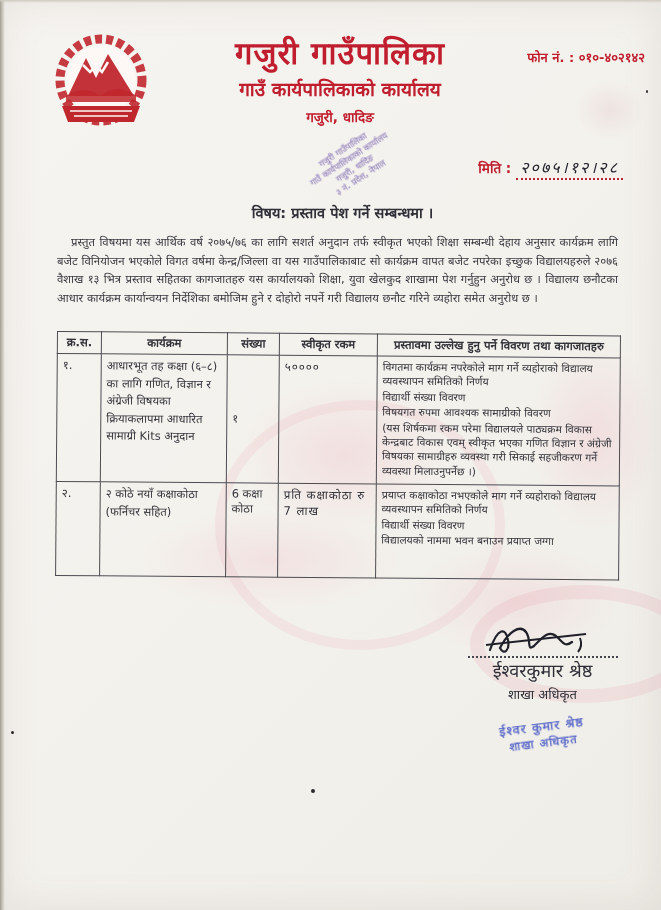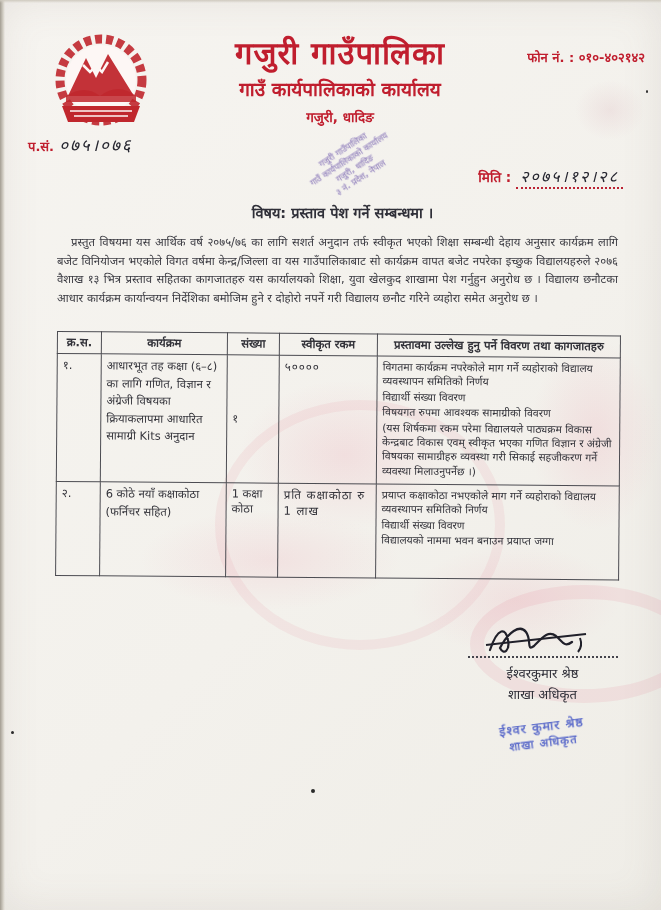--- a/index.html
+++ b/index.html
@@ -18,21 +18,21 @@
   .center-head{position:absolute;left:140px;top:36px;width:400px;text-align:center;}
   .title{font-size:31px;font-weight:bold;color:#c01e2e;letter-spacing:1px;line-height:34px;}
   .subtitle{font-size:19px;font-weight:bold;color:#c01e2e;margin-top:6px;}
   .addr1{font-size:13.5px;font-weight:bold;color:#c01e2e;margin-top:6px;}
   .addr2{font-size:13.5px;font-weight:bold;color:#c01e2e;margin-top:7px;}
   .phone{position:absolute;right:16px;top:46px;text-align:right;color:#c01e2e;
     font-weight:bold;font-size:13px;line-height:23px;}
   .refs{position:absolute;left:28px;top:131px;line-height:28px;}
   .ref-label{color:#c01e2e;font-weight:bold;font-size:13px;}
   .hand{font-style:italic;color:#262630;font-size:17px;letter-spacing:2px;}
-  .date-line{position:absolute;right:38px;top:165px;}
+  .date-line{position:absolute;right:38px;top:156px;}
   .date-label{color:#c01e2e;font-weight:bold;font-size:13.5px;}
   .date-value{font-style:italic;color:#262630;font-size:16px;letter-spacing:2px;
     border-bottom:2px dotted #b23;padding:0 4px 1px 4px;}
   .ink-stamp{position:absolute;left:292px;top:142px;width:120px;text-align:center;
     transform:rotate(-33deg);color:rgba(116,96,175,.62);font-weight:bold;
     font-size:8.5px;line-height:11px;filter:blur(.3px);}
   
   .subject{position:absolute;left:12px;top:202px;width:100%;text-align:center;
     font-size:14.5px;font-weight:bold;color:#2f2f38;}
   
@@ -50,21 +50,21 @@
   .cell-qty{font-size:11.4px;line-height:15px;}
   .qty-mid{vertical-align:middle;}
   .cell-amt{font-size:11.6px;line-height:16px;letter-spacing:1px;}
   .cell-det{font-size:10.6px;line-height:14.4px;letter-spacing:0;}
   .det-line{margin:0 0 1px 0;}
   .row1{height:128px;}.row2{height:94px;}
   
   .sig-block{position:absolute;left:440px;top:618px;width:205px;text-align:center;}
   .sig-svg{display:block;margin:0 auto -6px auto;}
   .sig-dots{width:150px;margin:0 auto;border-bottom:2px dotted #44444c;}
-  .sig-name{font-size:13px;color:#2e2e37;margin-top:6px;}
+  .sig-name{font-size:18px;color:#2e2e37;}
   .sig-title{font-size:13px;color:#2e2e37;margin-top:3px;}
   .stamp-blue{margin-top:16px;transform:rotate(-7deg);color:rgba(66,84,196,.82);
     font-weight:bold;font-size:12.5px;line-height:16px;filter:blur(.35px);letter-spacing:1px;}
   .stamp-blue .l2{font-size:11.5px;}
   
   .blob{position:absolute;pointer-events:none;border-radius:50%;}
   .b1{left:240px;top:380px;width:210px;height:150px;
      background:radial-gradient(closest-side,rgba(233,150,168,.20),rgba(233,150,168,0));}
   .b2{left:530px;top:340px;width:130px;height:190px;
      background:radial-gradient(closest-side,rgba(233,150,168,.20),rgba(233,150,168,0));}
@@ -117,24 +117,20 @@
     <div class="title">गजुरी गाउँपालिका</div>
     <div class="subtitle">गाउँ कार्यपालिकाको कार्यालय</div>
     <div class="addr1">गजुरी, धादिङ</div>
   </div>
 
   <div class="phone">
     <div>फोन नं. : ०१०-४०२१४२</div>
   </div>
 
   <div class="refs">
-    <div>
-      <span class="ref-label">प.सं.</span>
-      <span class="hand">०७५।०७६</span>
-    </div>
   </div>
 
   <div class="date-line">
     <span class="date-label">मिति :</span>
     <span class="date-value">२०७५।१२।२८</span>
   </div>
 
   <div class="ink-stamp">
     <div>गजुरी गाउँपालिका</div>
     <div>गाउँ कार्यपालिकाको कार्यालय</div>
@@ -170,23 +166,23 @@
         <td class="cell-amt">५००००</td>
         <td class="cell-det">
           <div class="det-line">विगतमा कार्यक्रम नपरेकोले माग गर्ने व्यहोराको विद्यालय व्यवस्थापन समितिको निर्णय</div>
           <div class="det-line">विद्यार्थी संख्या विवरण</div>
           <div class="det-line">विषयगत रुपमा आवश्यक सामाग्रीको विवरण</div>
           <div class="det-line">(यस शिर्षकमा रकम परेमा विद्यालयले पाठ्यक्रम विकास केन्द्रबाट विकास एवम् स्वीकृत भएका गणित विज्ञान र अंग्रेजी विषयका सामाग्रीहरु व्यवस्था गरी सिकाई सहजीकरण गर्ने व्यवस्था मिलाउनुपर्नेछ ।)</div>
         </td>
       </tr>
       <tr class="row2">
         <td class="cell-sn">२.</td>
-        <td class="cell-prog">6 कोठे नयाँ कक्षाकोठा (फर्निचर सहित)</td>
-        <td class="cell-qty">1 कक्षा कोठा</td>
-        <td class="cell-amt">प्रति कक्षाकोठा रु 1 लाख</td>
+        <td class="cell-prog">२ कोठे नयाँ कक्षाकोठा (फर्निचर सहित)</td>
+        <td class="cell-qty">6 कक्षा कोठा</td>
+        <td class="cell-amt">प्रति कक्षाकोठा रु 7 लाख</td>
         <td class="cell-det">
           <div class="det-line">प्रयाप्त कक्षाकोठा नभएकोले माग गर्ने व्यहोराको विद्यालय व्यवस्थापन समितिको निर्णय</div>
           <div class="det-line">विद्यार्थी संख्या विवरण</div>
           <div class="det-line">विद्यालयको नाममा भवन बनाउन प्रयाप्त जग्गा</div>
         </td>
       </tr>
     </tbody>
       </table>
   </div>
 

